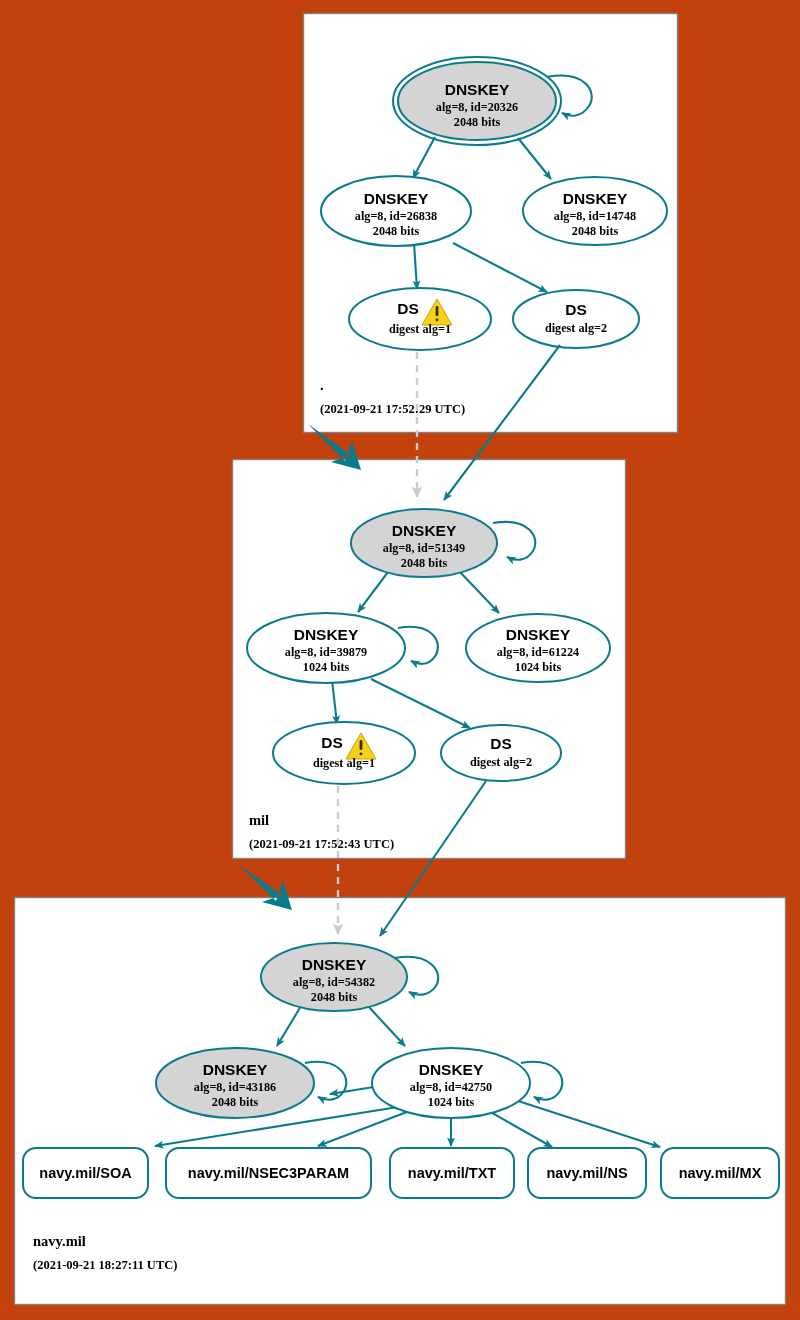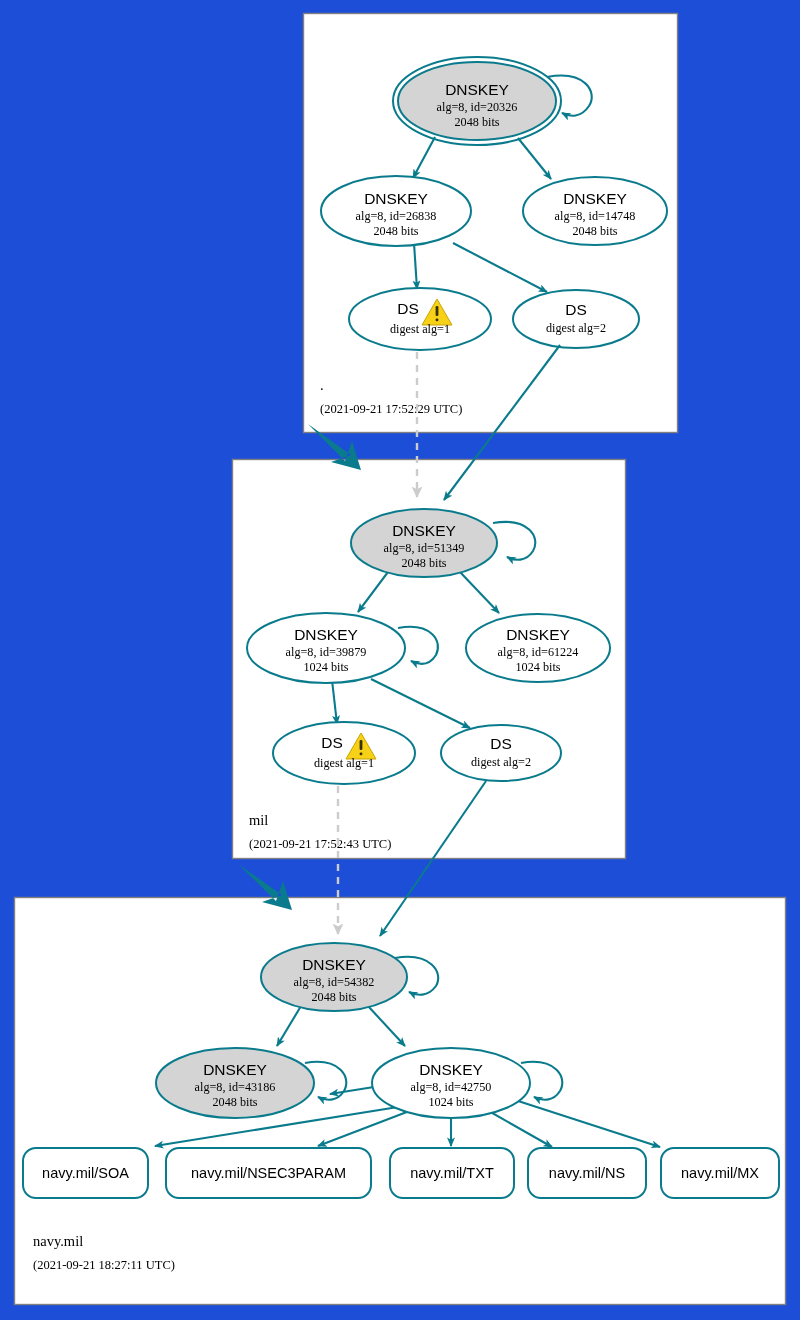--- a/index.html
+++ b/index.html
@@ -4,23 +4,24 @@
 <style>
   html, body {
     margin: 0;
     padding: 0;
     background: #ffffff;
   }
   #canvas {
     position: relative;
     width: 800px;
     height: 1320px;
-    background: #1d4ed8;
+    background: #c2410c;
     font-family: "Liberation Sans", sans-serif;
     overflow: hidden;
+    font-weight: bold;
   }
   svg#graph {
     position: absolute;
     top: 0;
     left: 0;
     width: 800px;
     height: 1320px;
   }
   .zone-box {
     fill: #ffffff;

